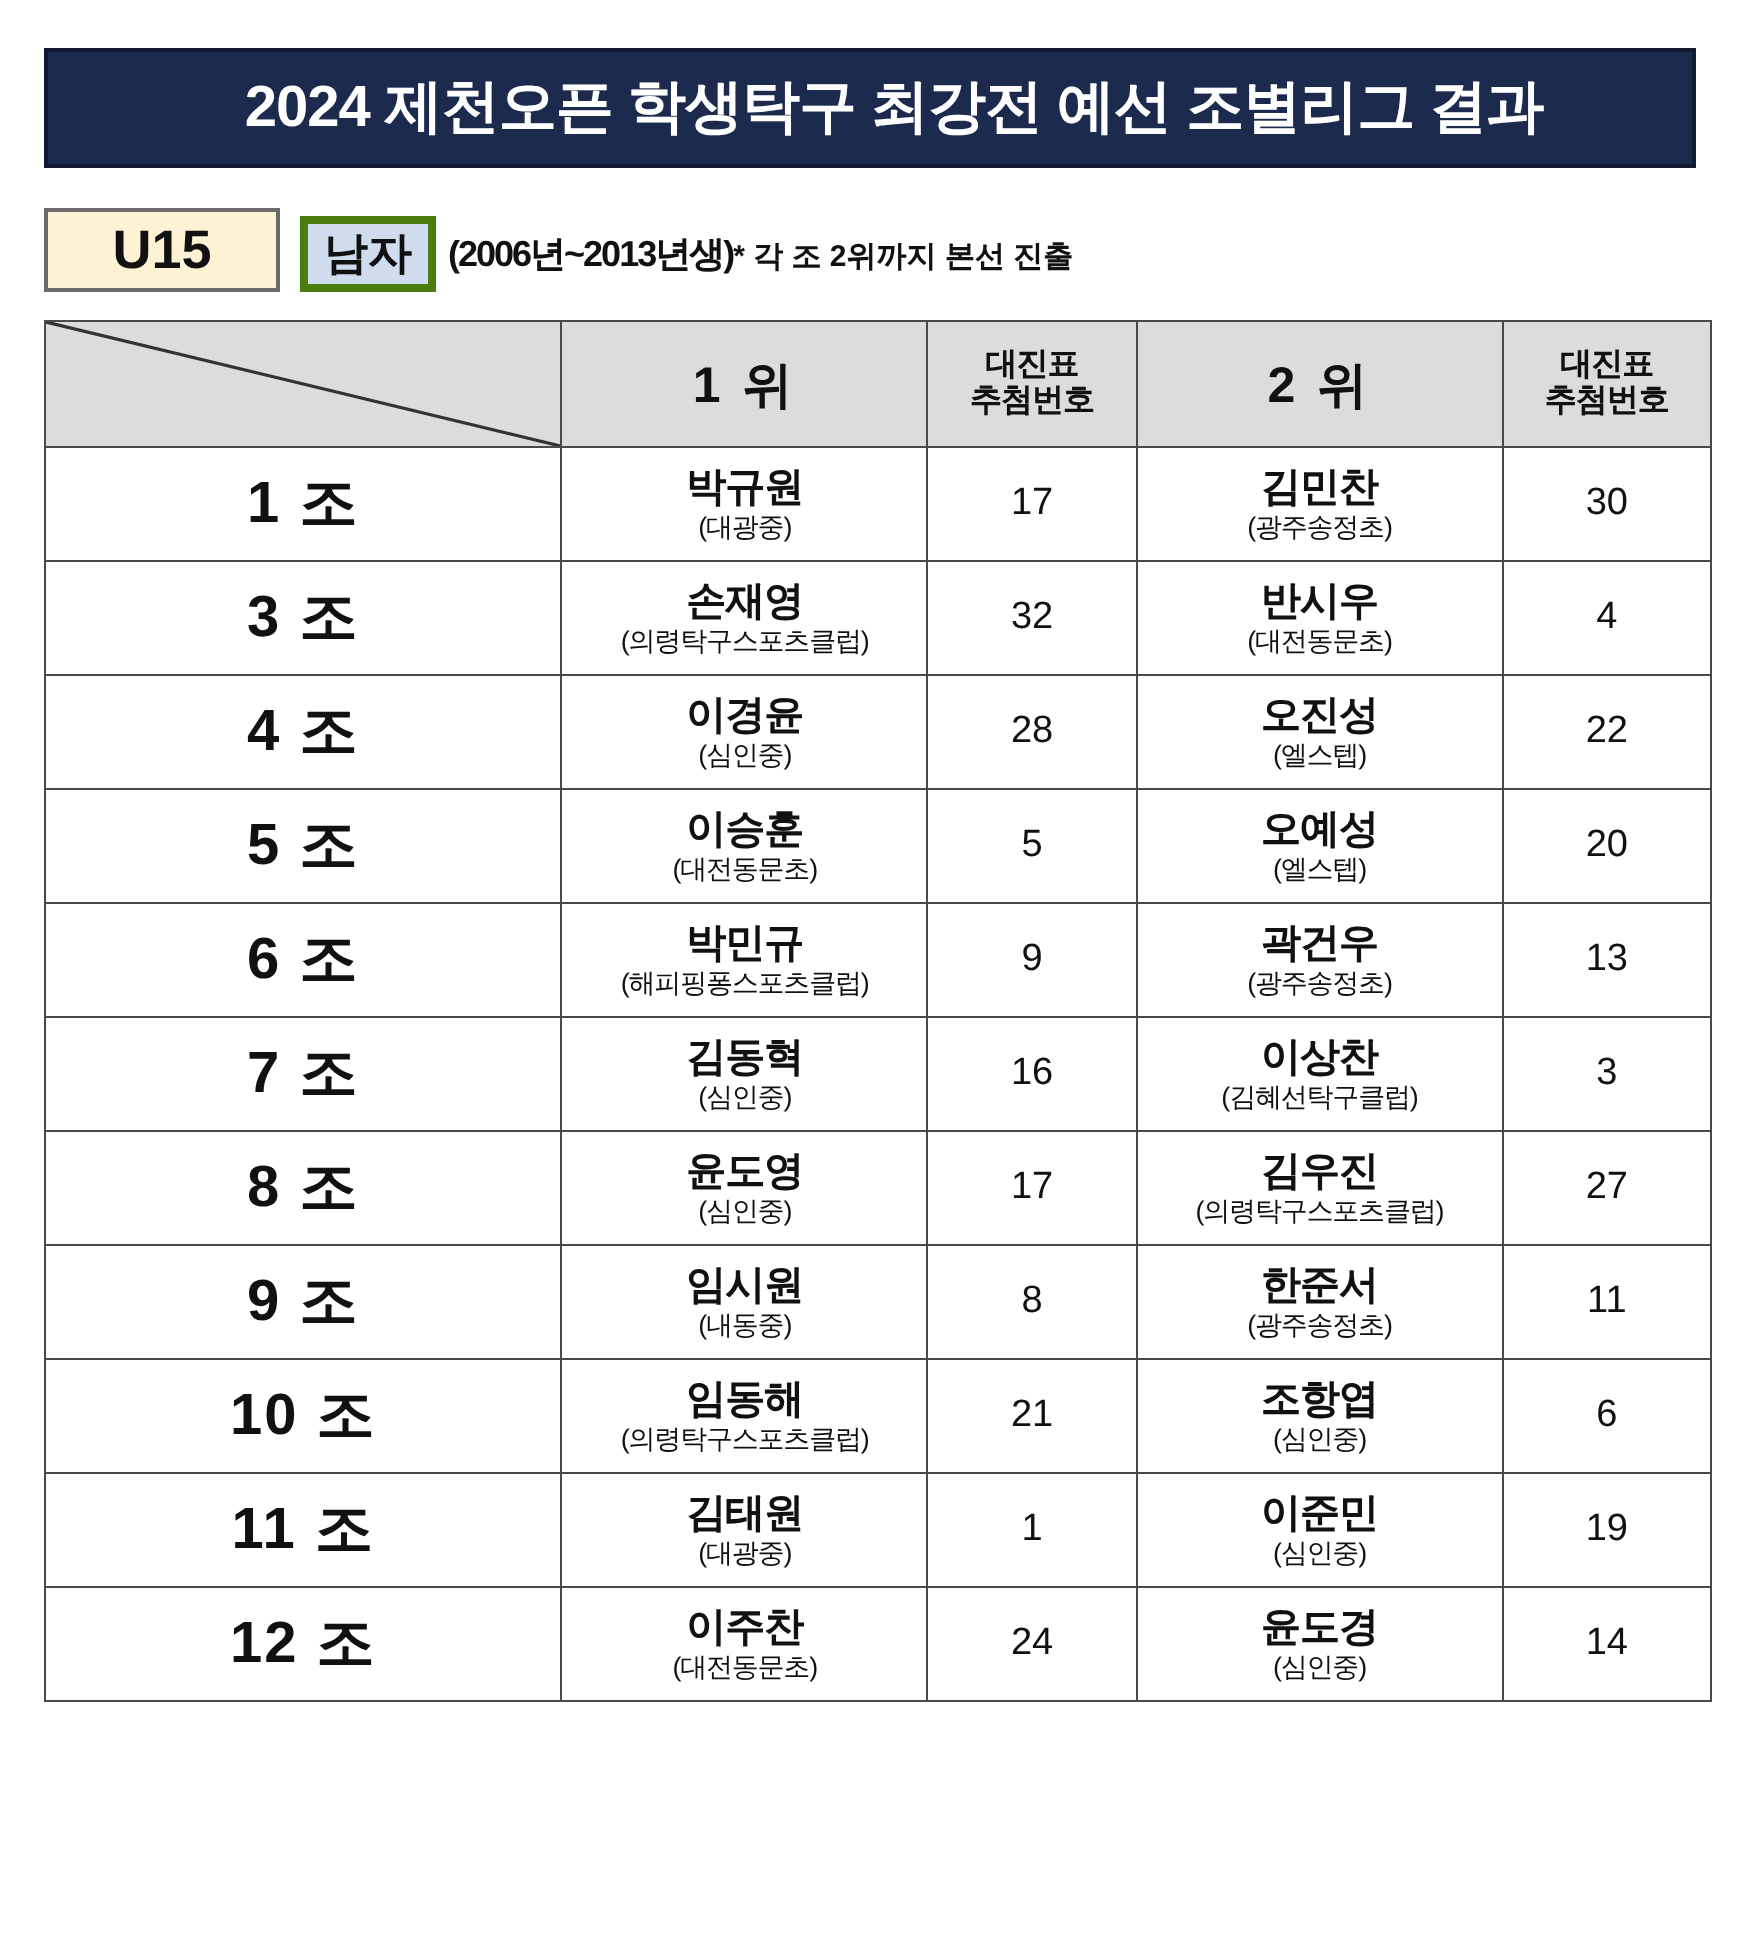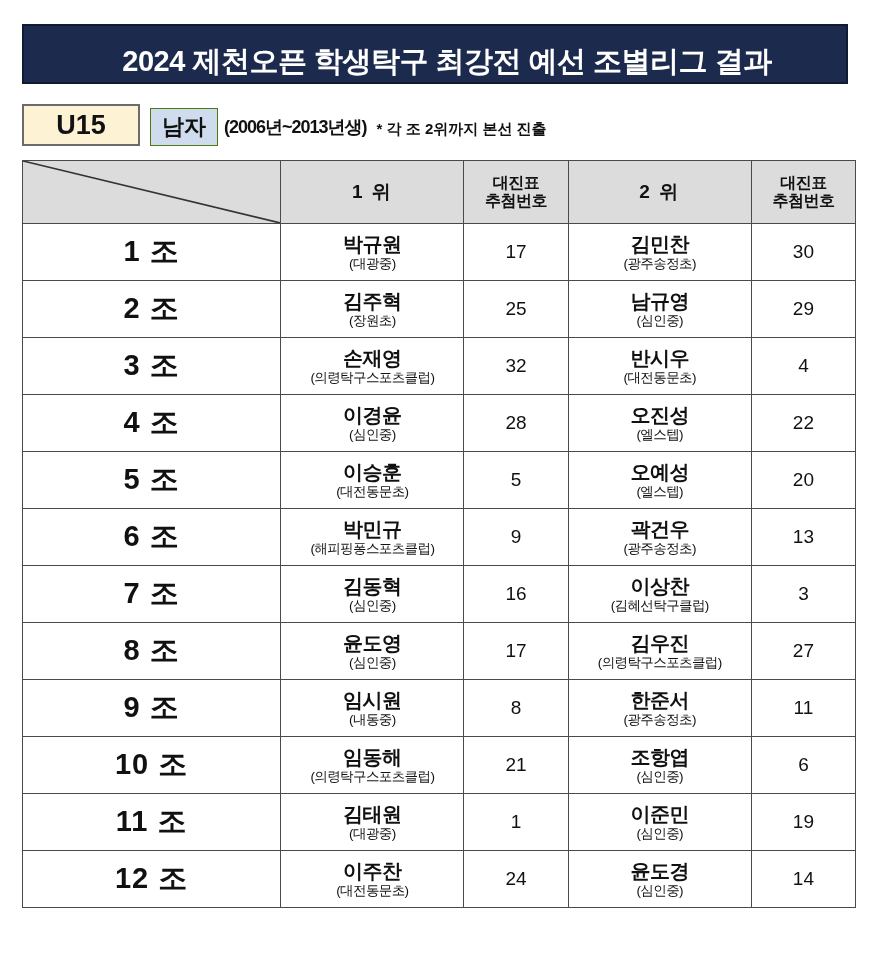--- a/index.html
+++ b/index.html
@@ -22,21 +22,21 @@
     padding: 0 10px;
   }
 
   
   .title-banner {
     margin: 24px 12px 16px 12px;
     height: 56px;
     background: #1c2a4d;
     border: 2px solid #111a30;
     display: flex;
-    align-items: flex-end;
+    align-items: center;
     justify-content: center;
     padding-left: 24px;
   }
   .title-banner .title-text {
     color: #ffffff;
     font-size: 29px;
     font-weight: bold;
     letter-spacing: -0.5px;
     white-space: nowrap;
   }
@@ -59,37 +59,36 @@
     font-size: 27px;
     font-weight: bold;
     box-sizing: border-box;
     text-align: center;
   }
   .chip-gender {
     width: 68px;
     height: 38px;
     margin-left: 10px;
     background: #cfdcee;
-    border: 1px solid #4d7c0f;
+    border: 4px solid #4d7c0f;
     display: flex;
     align-items: center;
     justify-content: center;
     font-size: 22px;
     font-weight: bold;
     box-sizing: border-box;
   }
   .birth-range {
     margin-left: 6px;
     font-size: 18px;
     font-weight: bold;
     letter-spacing: -1px;
     line-height: 38px;
   }
   .note {
-    margin-left: 10px;
     font-size: 15px;
     font-weight: bold;
     line-height: 34px;
     white-space: nowrap;
   }
 
   
   table.results {
     margin: 14px 12px 0 12px;
     border-collapse: collapse;
@@ -116,21 +115,21 @@
     overflow: hidden;
   }
   .corner-cell svg {
     position: absolute;
     inset: 0;
     width: 100%;
     height: 100%;
     display: block;
   }
   .hdr-rank {
-    font-size: 19px;
+    font-size: 25px;
     font-weight: bold;
     letter-spacing: 2px;
   }
   .hdr-num {
     font-size: 16px;
     font-weight: bold;
     line-height: 1.15;
     letter-spacing: -0.5px;
     text-align: center;
   }
@@ -216,33 +215,20 @@
           <span class="player-club">(대광중)</span>
         </td>
         <td class="num-cell">17</td>
         <td class="player-cell">
           <span class="player-name">김민찬</span>
           <span class="player-club">(광주송정초)</span>
         </td>
         <td class="num-cell">30</td>
       </tr>
       <tr>
-        <td class="group-cell">2 조</td>
-        <td class="player-cell">
-          <span class="player-name">김주혁</span>
-          <span class="player-club">(장원초)</span>
-        </td>
-        <td class="num-cell">25</td>
-        <td class="player-cell">
-          <span class="player-name">남규영</span>
-          <span class="player-club">(심인중)</span>
-        </td>
-        <td class="num-cell">29</td>
-      </tr>
-      <tr>
         <td class="group-cell">3 조</td>
         <td class="player-cell">
           <span class="player-name">손재영</span>
           <span class="player-club">(의령탁구스포츠클럽)</span>
         </td>
         <td class="num-cell">32</td>
         <td class="player-cell">
           <span class="player-name">반시우</span>
           <span class="player-club">(대전동문초)</span>
         </td>

